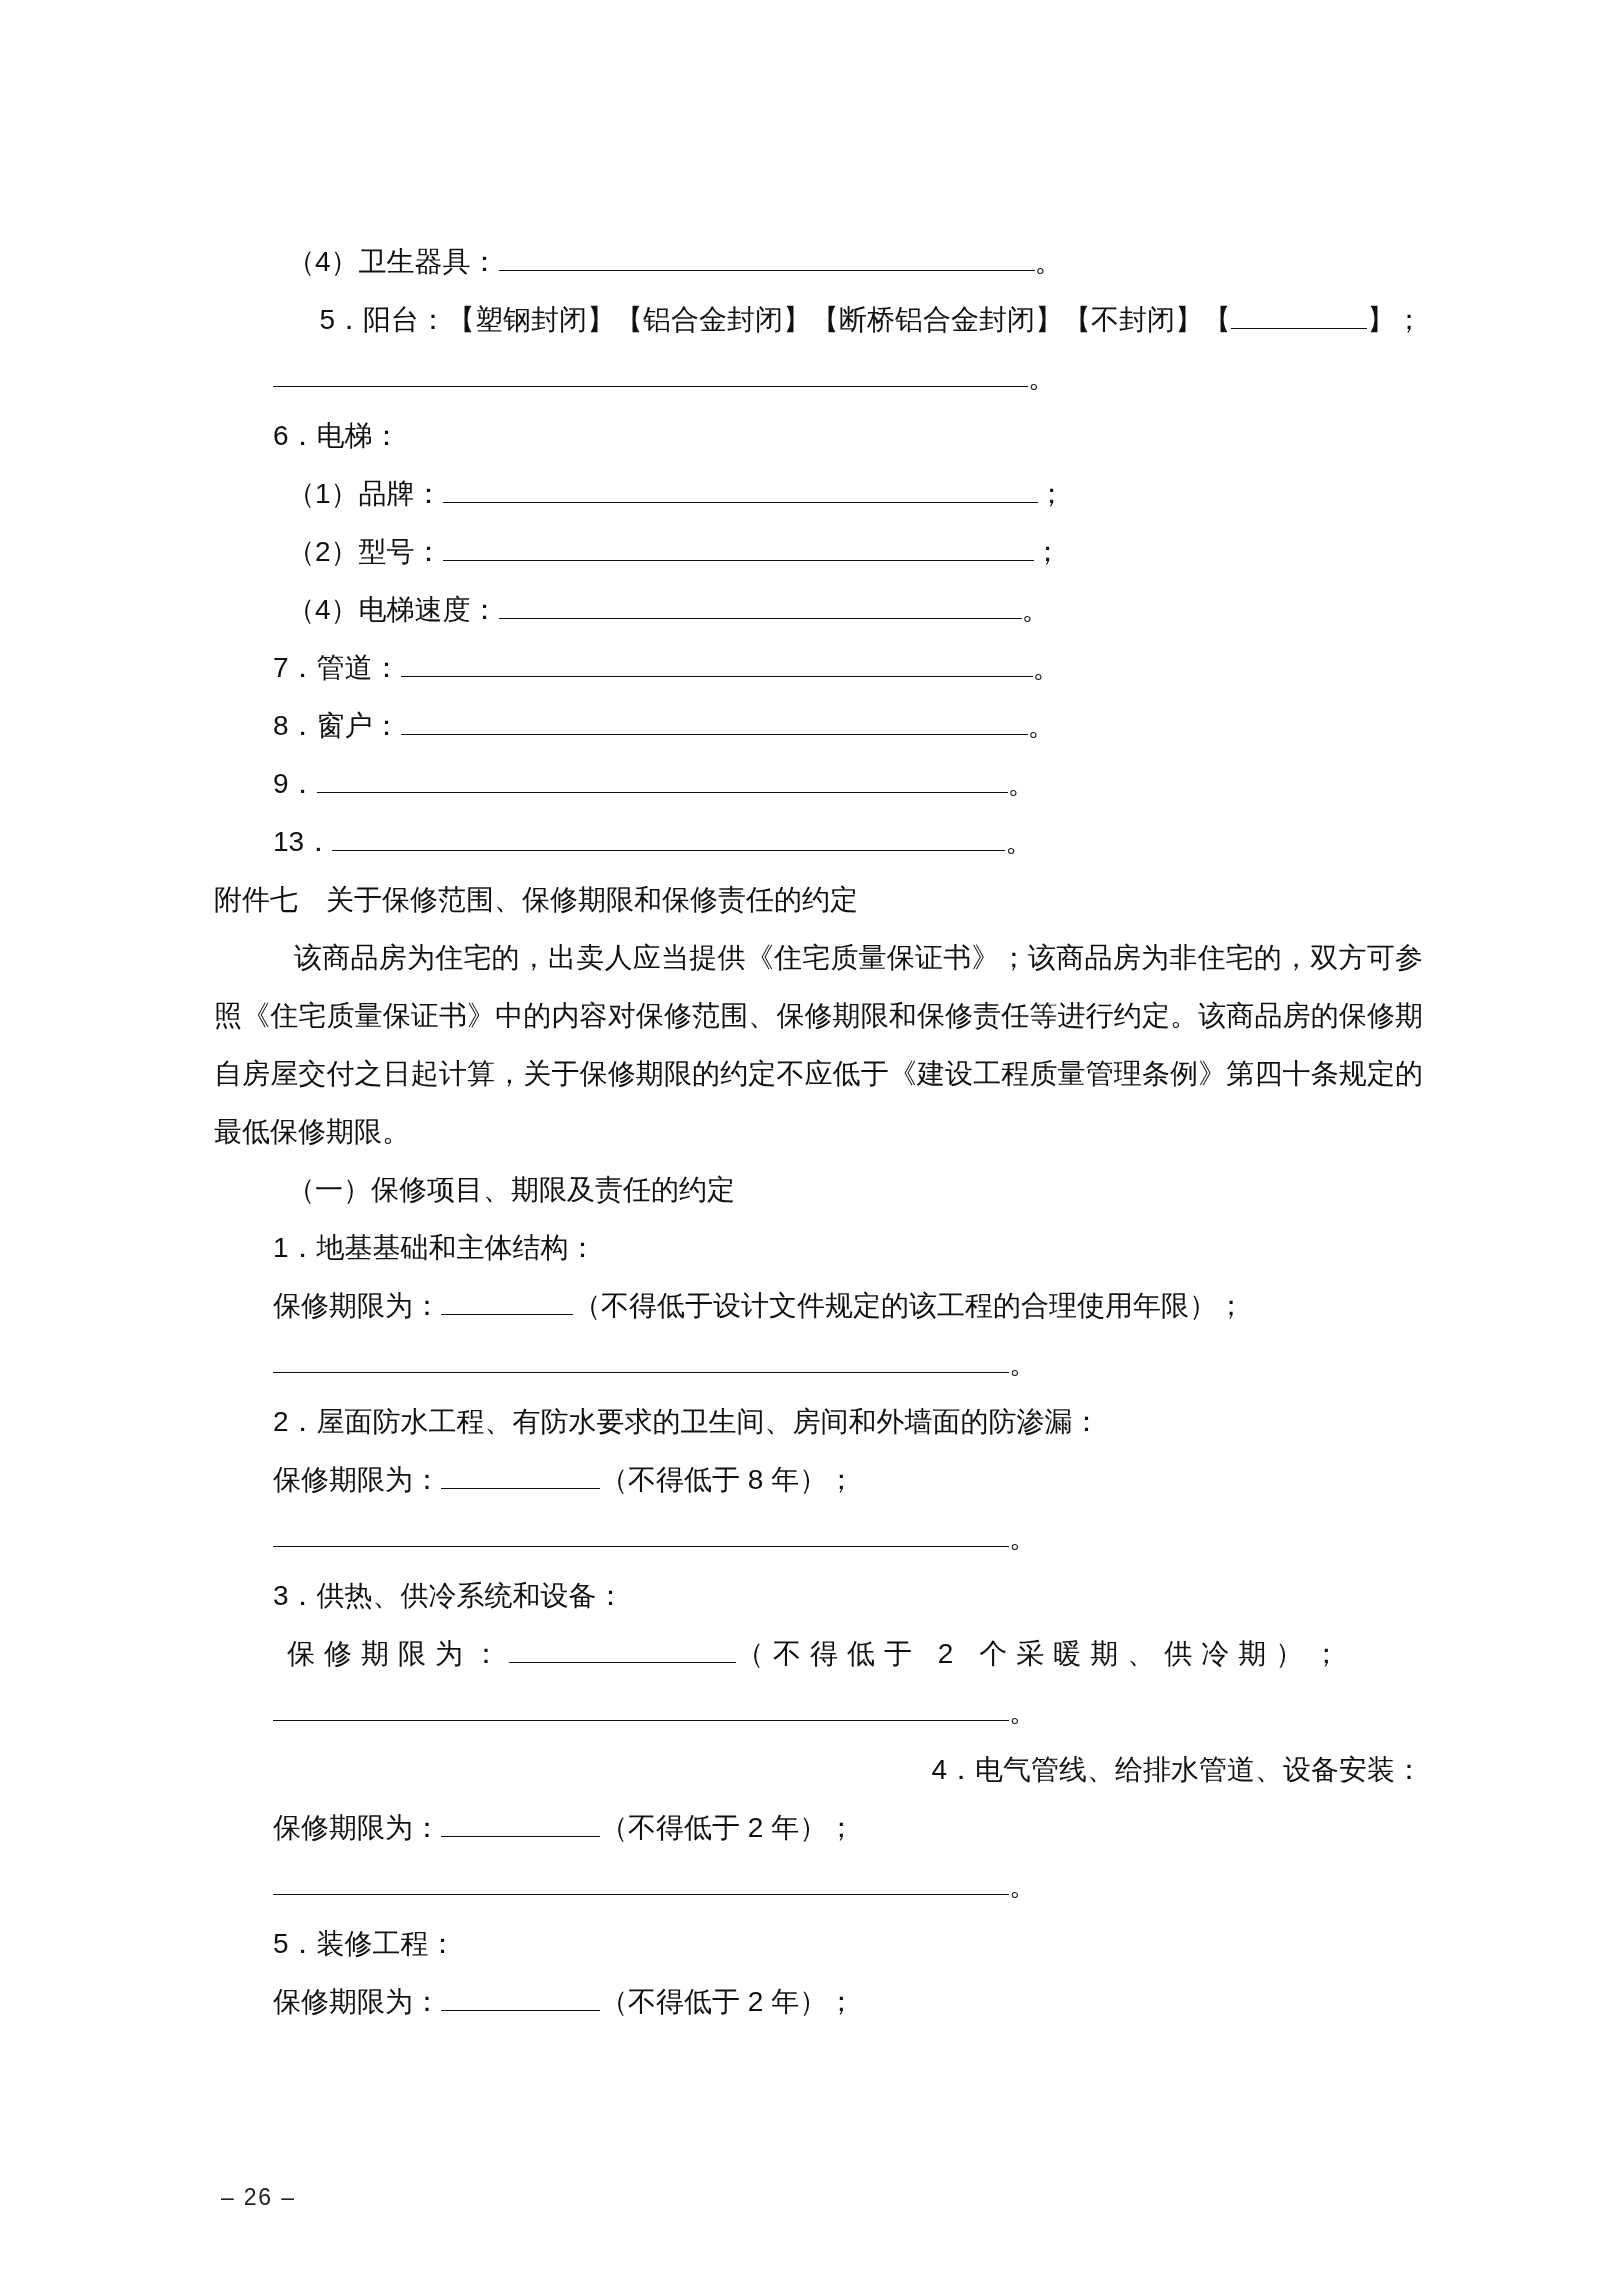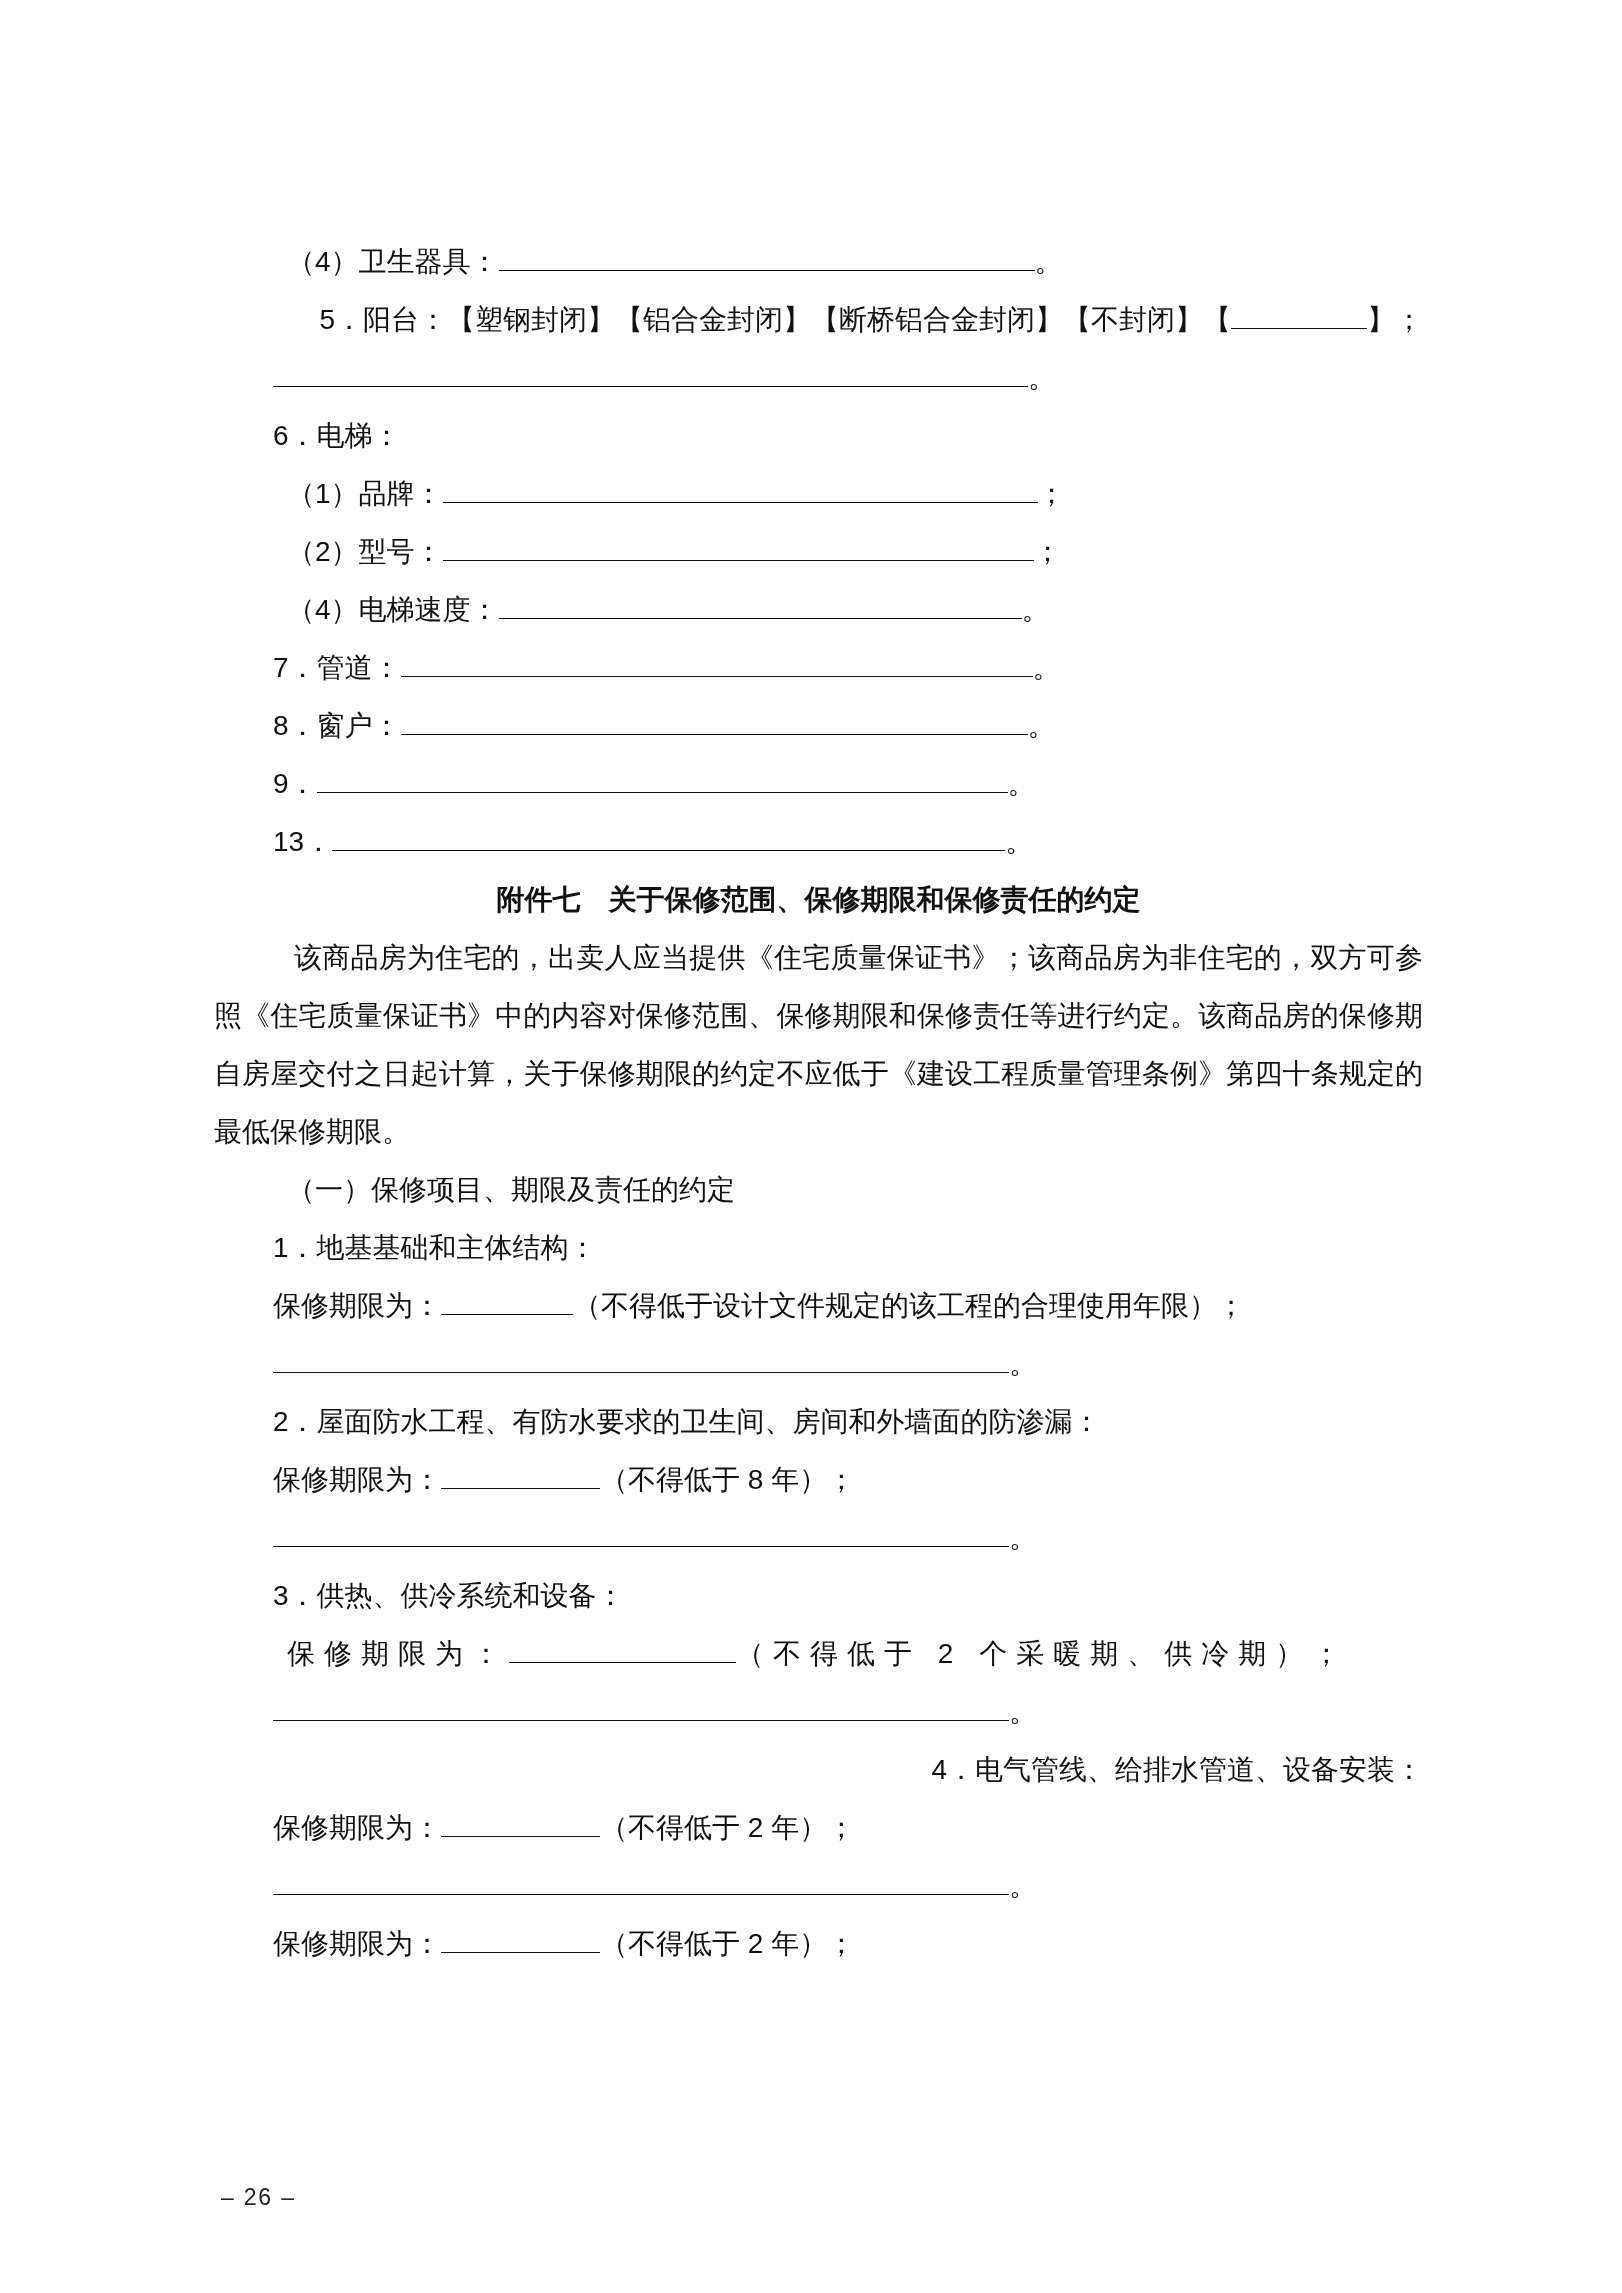--- a/index.html
+++ b/index.html
@@ -22,21 +22,21 @@
       left: 214px;
       top: 233px;
       width: 1209px;
       font-size: 28px;
     }
     .doc-line {
       line-height: 58px;
       min-height: 58px;
       white-space: nowrap;
     }
-    .doc-line.bold { font-weight: bold; text-align: center; }
+    .doc-line.bold { font-weight: normal; }
     .doc-line.tracked { letter-spacing: 9px; }
     .paragraph {
       line-height: 58px;
       text-align: justify;
       text-indent: 80px;
       white-space: normal;
     }
     .run { white-space: pre; }
     .blank {
       display: inline-block;
@@ -78,17 +78,18 @@
       <div class="doc-line" style="padding-left: 59px;"><span class="blank" style="width: 736px;"></span><span class="run">。</span></div>
       <div class="doc-line" style="padding-left: 59px;"><span class="run">2．屋面防水工程、有防水要求的卫生间、房间和外墙面的防渗漏：</span></div>
       <div class="doc-line" style="padding-left: 59px;"><span class="run">保修期限为：</span><span class="blank" style="width: 159px;"></span><span class="run">（不得低于 8 年）；</span></div>
       <div class="doc-line" style="padding-left: 59px;"><span class="blank" style="width: 736px;"></span><span class="run">。</span></div>
       <div class="doc-line" style="padding-left: 59px;"><span class="run">3．供热、供冷系统和设备：</span></div>
       <div class="doc-line tracked" style="padding-left: 73px;"><span class="run">保修期限为：</span><span class="blank" style="width: 227px;"></span><span class="run">（不得低于 2 个采暖期、供冷期）；</span></div>
       <div class="doc-line" style="padding-left: 59px;"><span class="blank" style="width: 736px;"></span><span class="run">。</span></div>
       <div class="doc-line" style="padding-left: 59px; text-align: right;"><span class="run">4．电气管线、给排水管道、设备安装：</span></div>
       <div class="doc-line" style="padding-left: 59px;"><span class="run">保修期限为：</span><span class="blank" style="width: 159px;"></span><span class="run">（不得低于 2 年）；</span></div>
       <div class="doc-line" style="padding-left: 59px;"><span class="blank" style="width: 736px;"></span><span class="run">。</span></div>
+      <div class="doc-line" style="padding-left: 59px;"><span class="run">5．装修工程：</span></div>
       <div class="doc-line" style="padding-left: 59px;"><span class="run">保修期限为：</span><span class="blank" style="width: 159px;"></span><span class="run">（不得低于 2 年）；</span></div>
     </div>
   <div class="footer">– 26 –</div>
 </div>
 
 
 </body></html>

